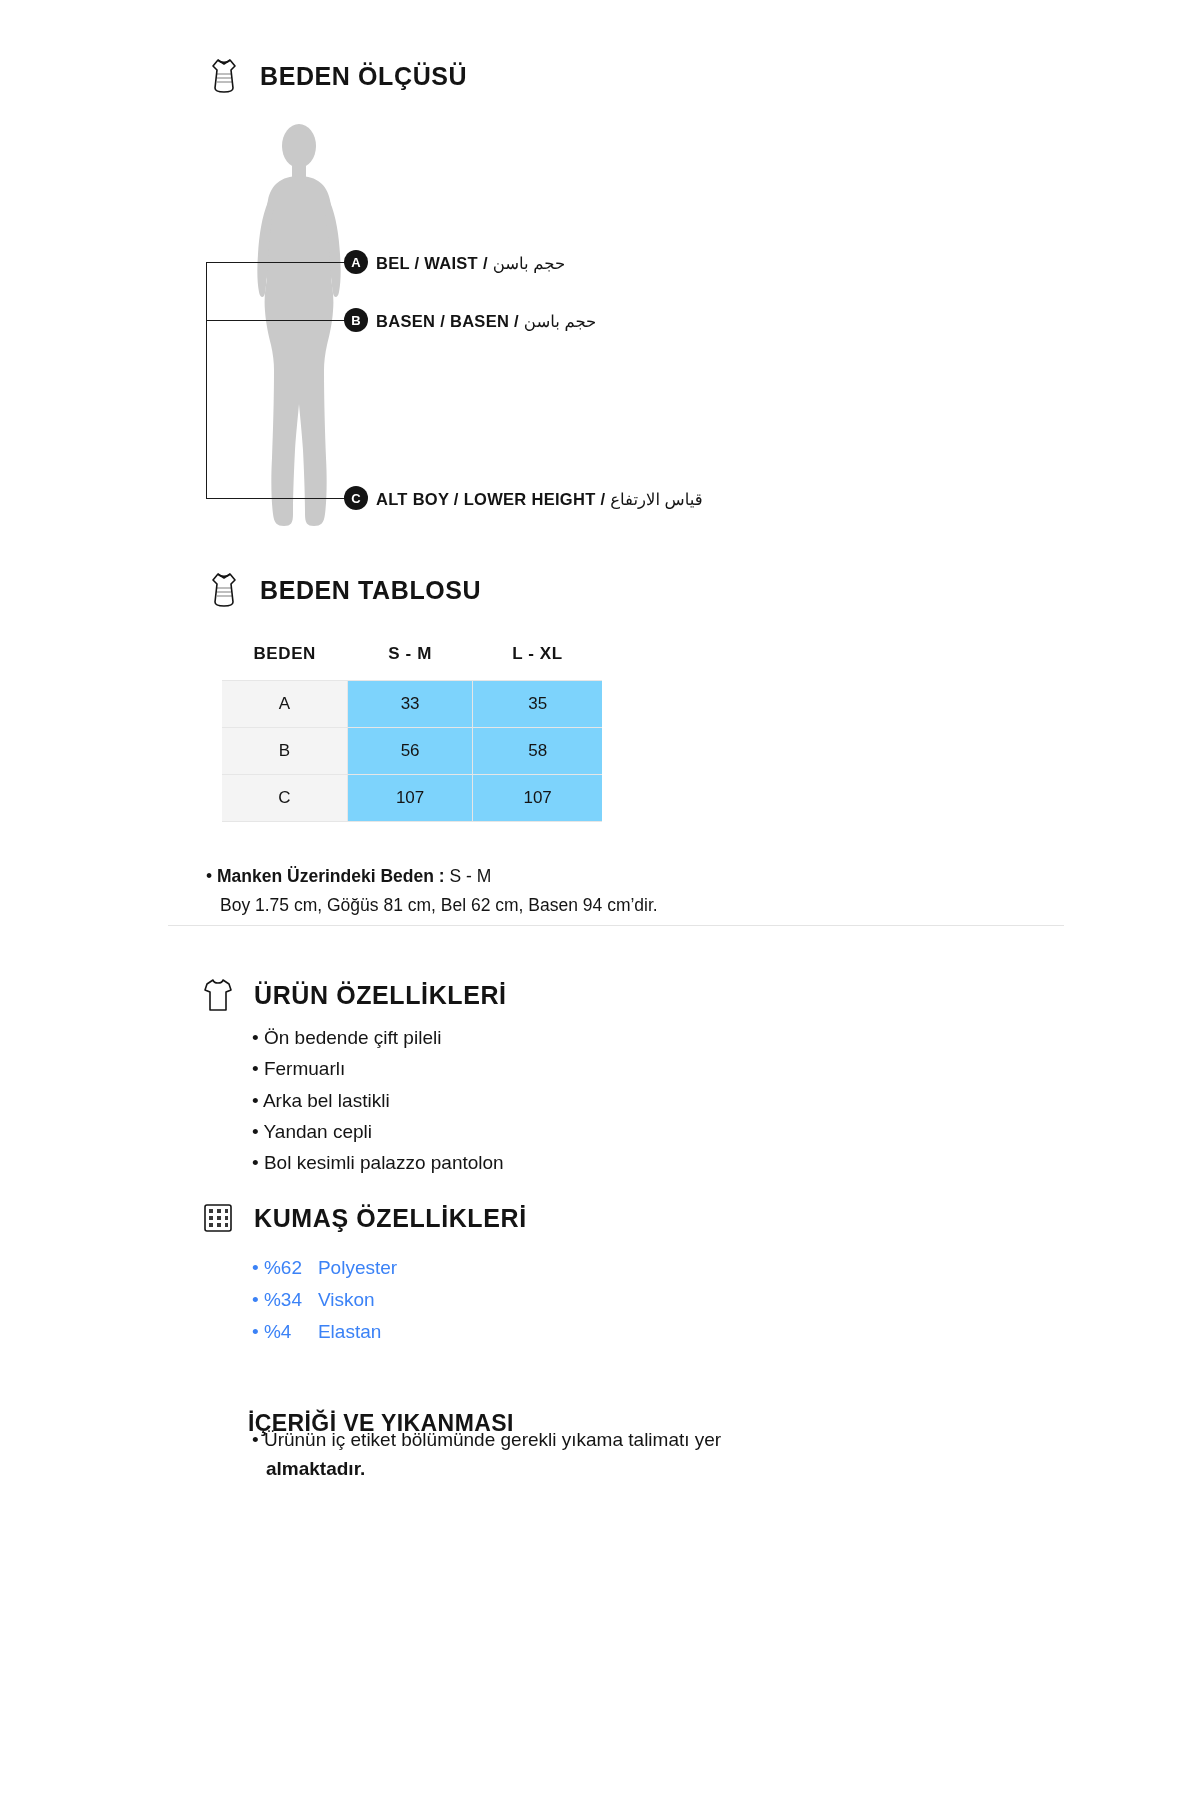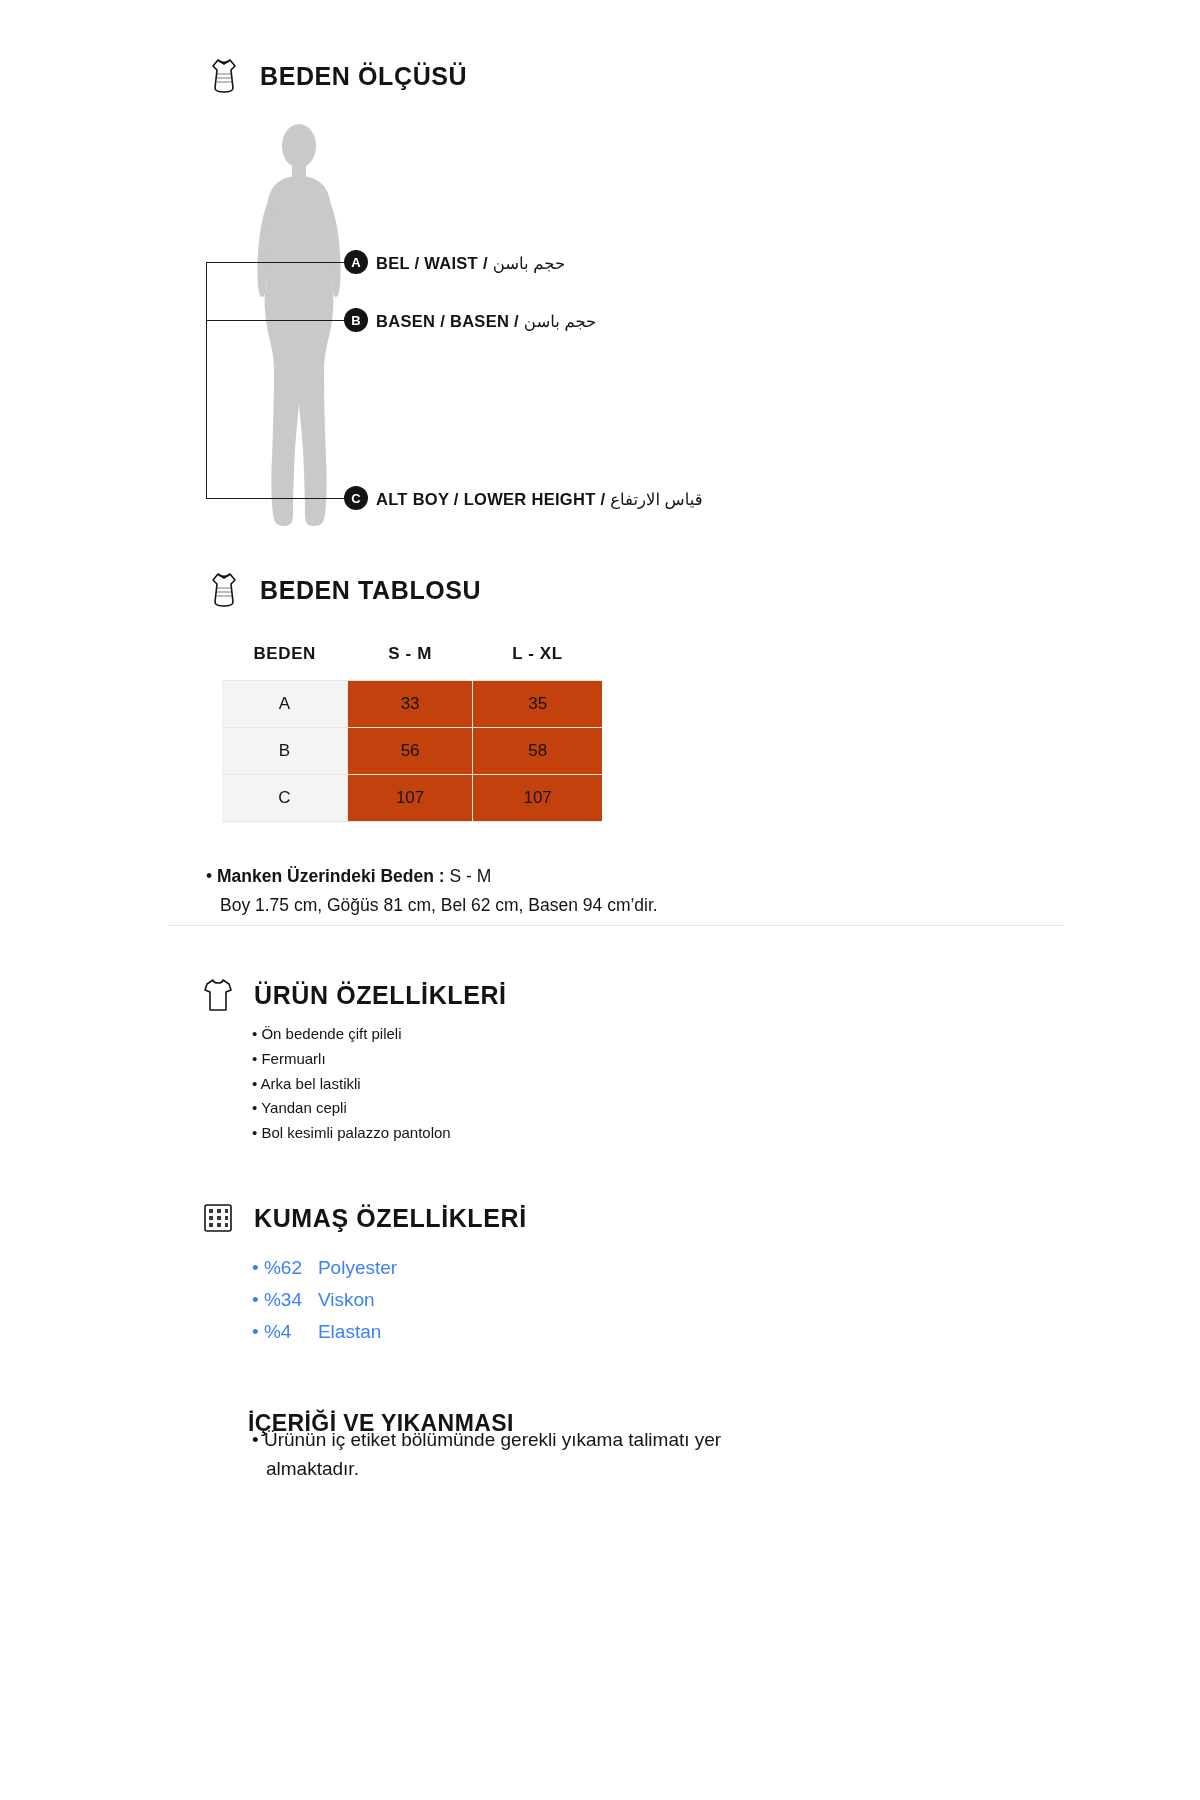--- a/index.html
+++ b/index.html
@@ -101,21 +101,21 @@
     text-align: center;
     color: #141414;
   }
   #size-table td {
     text-align: center;
     padding: 13px 0;
     font-size: 17px;
     font-weight: 400;
     color: #141414;
     border: 1px solid #e6e6e6;
-    background: #c2410c;
+    background: #7dd3fc;
   }
   #size-table td.rowlabel { background: #f4f4f4; font-weight: 400; }
   #size-table tr td:first-child { border-left: none; }
   #size-table tr td:last-child { border-right: none; }
 
   
   #model-note {
     position: absolute;
     left: 206px; top: 838px;
     font-size: 17.5px;
@@ -135,21 +135,21 @@
     background: #e4e4e4;
   }
 
   
   #features-head { position: absolute; left: 200px; top: 975px; }
   #features-list {
     position: absolute;
     left: 252px; top: 1022px;
     margin: 0; padding: 0;
     list-style: none;
-    font-size: 15px;
+    font-size: 19px;
     line-height: 1.65;
     color: #141414;
   }
   #features-list li::before { content: "• "; }
 
   
   #fabric-head { position: absolute; left: 200px; top: 1198px; }
   #fabric-list {
     position: absolute;
     left: 252px; top: 1252px;
@@ -175,21 +175,21 @@
     position: absolute;
     left: 252px; top: 1425px;
     width: 640px;
     margin: 0; padding: 0;
     list-style: none;
     font-size: 19px;
     line-height: 1.55;
     color: #141414;
   }
   #wash-list li::before { content: "• "; }
-  #wash-list li span.cont { display: block; margin-left: 14px; }
+  #wash-list li span.cont { display: block; margin-left: 14px; font-weight: bold; }
 </style>
 </head>
 <body>
 
 <div class="page">
 
   <div class="section-head" id="size-measure-head">
     <span class="icon">
       <svg width="30" height="36" viewBox="0 0 30 36" fill="none" xmlns="http://www.w3.org/2000/svg">
         <path d="M9 2 L15 6 L21 2 L26 8 L22 12 L24 30 C24 33 19 34 15 34 C11 34 6 33 6 30 L8 12 L4 8 Z" stroke="#141414" stroke-width="1.6" fill="none" stroke-linejoin="round"></path>

